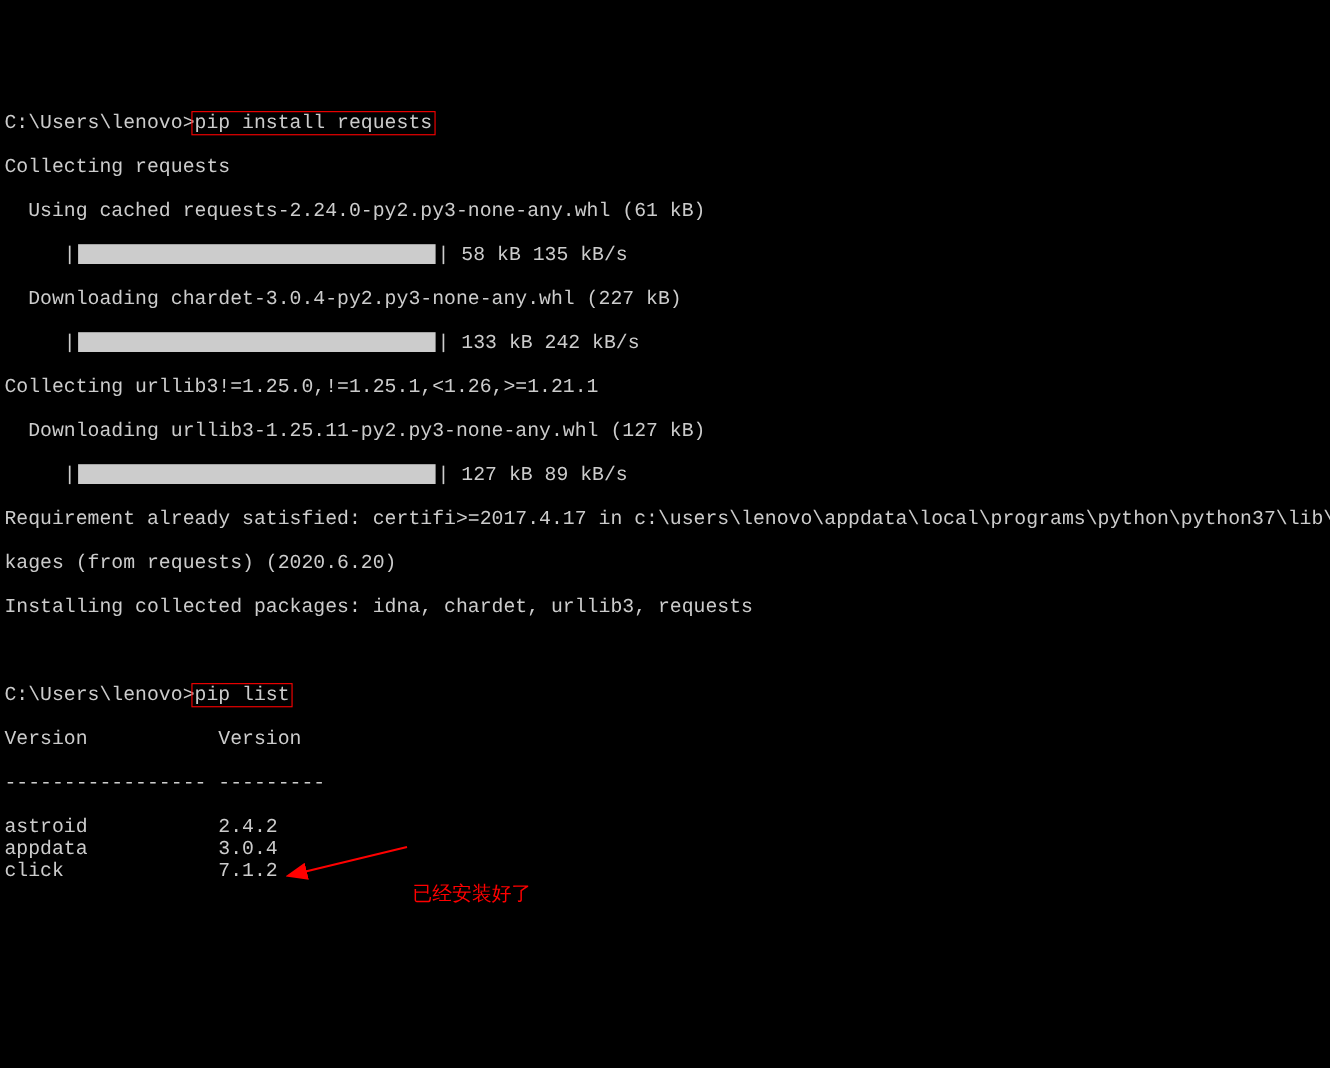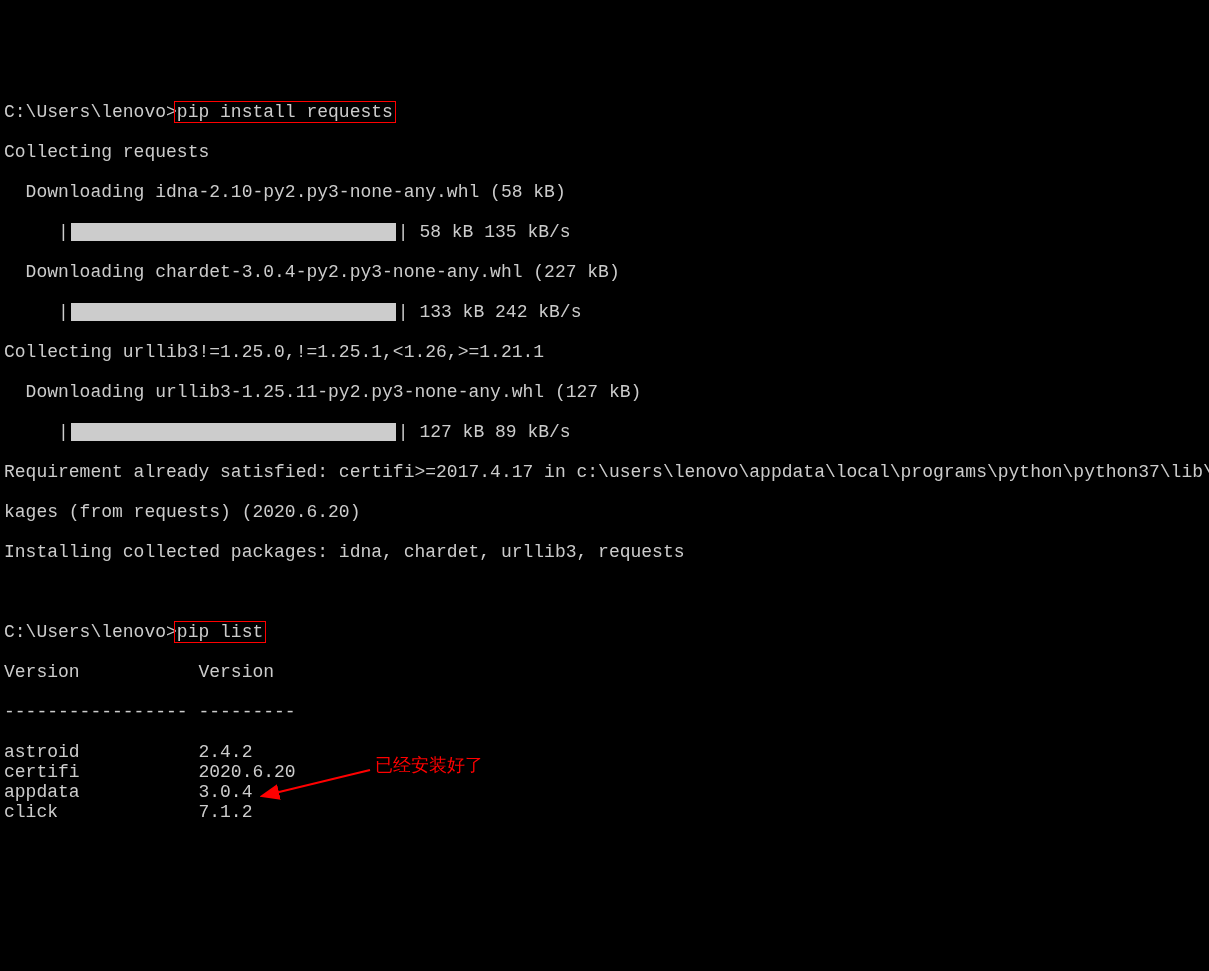--- a/index.html
+++ b/index.html
@@ -49,41 +49,41 @@
     }
   </style>
 </head>
 <body>
 
 
 
 <div class="terminal">
 <span class="line"><span>C:\Users\lenovo&gt;</span><span class="boxed"><span>pip install requests</span></span></span>
 <span class="line">Collecting requests</span>
-<span class="line">  Downloading idna-2.10-py2.py3-none-any.whl (58 kB)</span>
+<span class="line">  Using cached requests-2.24.0-py2.py3-none-any.whl (61 kB)</span>
 <span class="line"><span>     |</span><span class="progress-bar" style="width:325px"></span><span>| 58 kB 135 kB/s</span></span>
 <span class="line">  Downloading chardet-3.0.4-py2.py3-none-any.whl (227 kB)</span>
 <span class="line"><span>     |</span><span class="progress-bar" style="width:325px"></span><span>| 133 kB 242 kB/s</span></span>
 <span class="line">Collecting urllib3!=1.25.0,!=1.25.1,&lt;1.26,&gt;=1.21.1</span>
 <span class="line">  Downloading urllib3-1.25.11-py2.py3-none-any.whl (127 kB)</span>
 <span class="line"><span>     |</span><span class="progress-bar" style="width:325px"></span><span>| 127 kB 89 kB/s</span></span>
 <span class="line">Requirement already satisfied: certifi&gt;=2017.4.17 in c:\users\lenovo\appdata\local\programs\python\python37\lib\site-pac</span>
 <span class="line">kages (from requests) (2020.6.20)</span>
 <span class="line">Installing collected packages: idna, chardet, urllib3, requests</span>
 <span class="line"> </span>
 <span class="line"><span>C:\Users\lenovo&gt;</span><span class="boxed"><span>pip list</span></span></span>
 <span class="line"><span id="hdr-pkg">Version           </span><span>Version</span></span>
 <span class="line">----------------- ---------</span>
-<div id="package-list"><span class="line">astroid           2.4.2</span><span class="line">certifi           2020.6.20</span><span class="line">appdata           3.0.4</span><span class="line">click             7.1.2</span></div>
+<div id="package-list"><span class="line">astroid           2.4.2</span><span class="line">appdata           3.0.4</span><span class="line">click             7.1.2</span></div>
 </div>
 
 <svg class="arrow-svg" style="left:260px;top:765px;width:120px;height:40px;">
   <defs>
     <marker id="arrowhead" markerWidth="10" markerHeight="8" refX="2" refY="4" orient="auto">
       <polygon points="0 0, 10 4, 0 8" fill="#ff0000"></polygon>
     </marker>
   </defs>
   <line x1="110" y1="5" x2="15" y2="28" stroke="#ff0000" stroke-width="2" marker-end="url(#arrowhead)"></line>
 </svg>
-<div class="annotation" style="left:375px;top:756px;">已经安装好了</div>
+<div class="annotation" style="left:375px;top:804px;">已经安装好了</div>
 
 
 
 
 </body></html>

